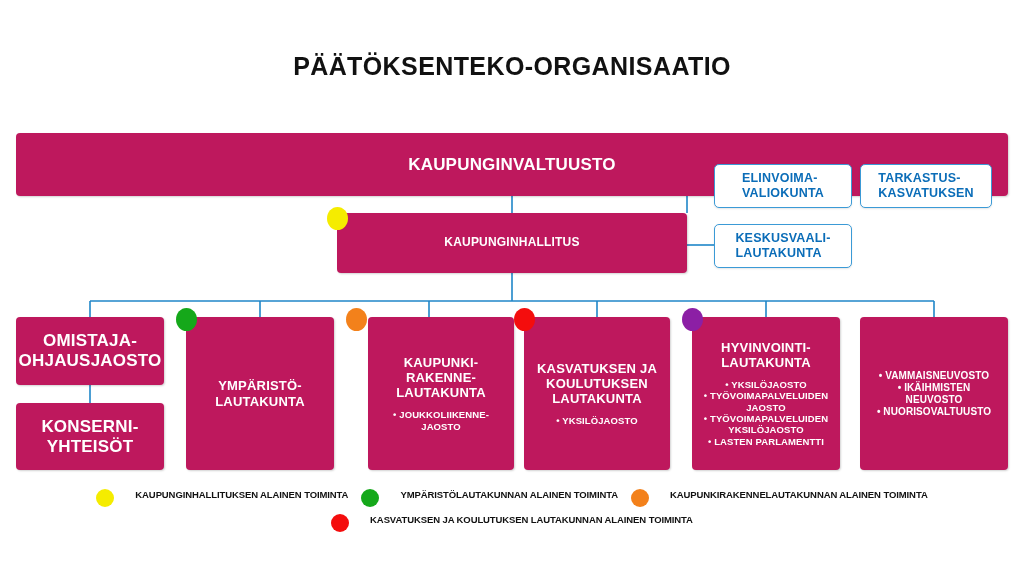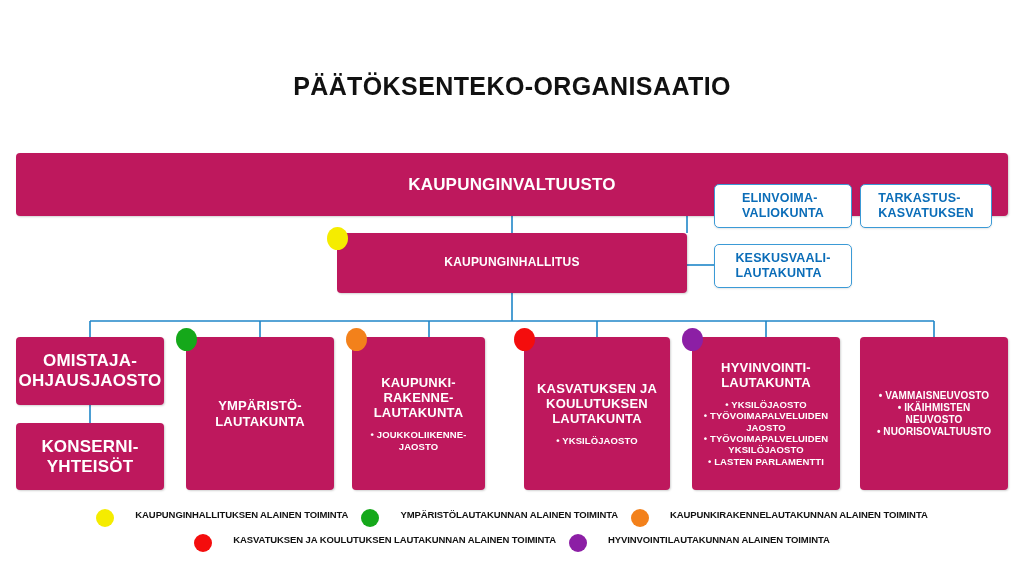--- a/index.html
+++ b/index.html
@@ -12,21 +12,20 @@
     height: 576px;
     position: relative;
     overflow: hidden;
     font-family: "Liberation Sans", sans-serif;
     -webkit-font-smoothing: antialiased;
   }
 
   #chart-root {
     position: absolute;
     inset: 0;
-    margin-top: 20px;
   }
 
   
   .page-title {
     position: absolute;
     left: 0;
     top: 52px;
     width: 1024px;
     text-align: center;
     font-size: 25px;
@@ -82,21 +81,21 @@
 
   #node-hallitus {
     left: 337px; top: 213px; width: 350px; height: 60px;
   }
   #node-hallitus .node-title { font-size: 12px; }
 
   
   #node-omistaja { left: 16px;  top: 317px; width: 148px; height: 68px; }
   #node-konserni { left: 16px;  top: 403px; width: 148px; height: 67px; }
   #node-ymparisto{ left: 186px; top: 317px; width: 148px; height: 153px; }
-  #node-kaupunki { left: 352px; top: 317px; width: 133px; height: 153px; }
+  #node-kaupunki { left: 368px; top: 317px; width: 146px; height: 153px; }
   #node-kasvatus { left: 524px; top: 317px; width: 146px; height: 153px; }
   #node-hyvinvointi { left: 692px; top: 317px; width: 148px; height: 153px; }
   #node-neuvostot{ left: 860px; top: 317px; width: 148px; height: 153px; }
 
   #node-omistaja .node-title,
   #node-konserni .node-title { font-size: 17px; }
   #node-ymparisto .node-title { font-size: 13px; }
   #node-kaupunki .node-title,
   #node-kasvatus .node-title,
   #node-hyvinvointi .node-title { font-size: 13px; }
@@ -294,19 +293,15 @@
       <div class="legend-item">
         <span class="legend-swatch" style="background: rgb(243, 129, 27);"></span>
         <span class="legend-label">KAUPUNKIRAKENNELAUTAKUNNAN ALAINEN TOIMINTA</span>
       </div>
     </div>
   <div class="legend legend-row" id="legend-row-2">
       <div class="legend-item">
         <span class="legend-swatch" style="background: rgb(244, 13, 13);"></span>
         <span class="legend-label">KASVATUKSEN JA KOULUTUKSEN LAUTAKUNNAN ALAINEN TOIMINTA</span>
       </div>
-      <div class="legend-item">
-        <span class="legend-swatch" style="background: rgb(140, 31, 165);"></span>
-        <span class="legend-label">HYVINVOINTILAUTAKUNNAN ALAINEN TOIMINTA</span>
-      </div>
     </div>
 
 </div>
 
 </body></html>

